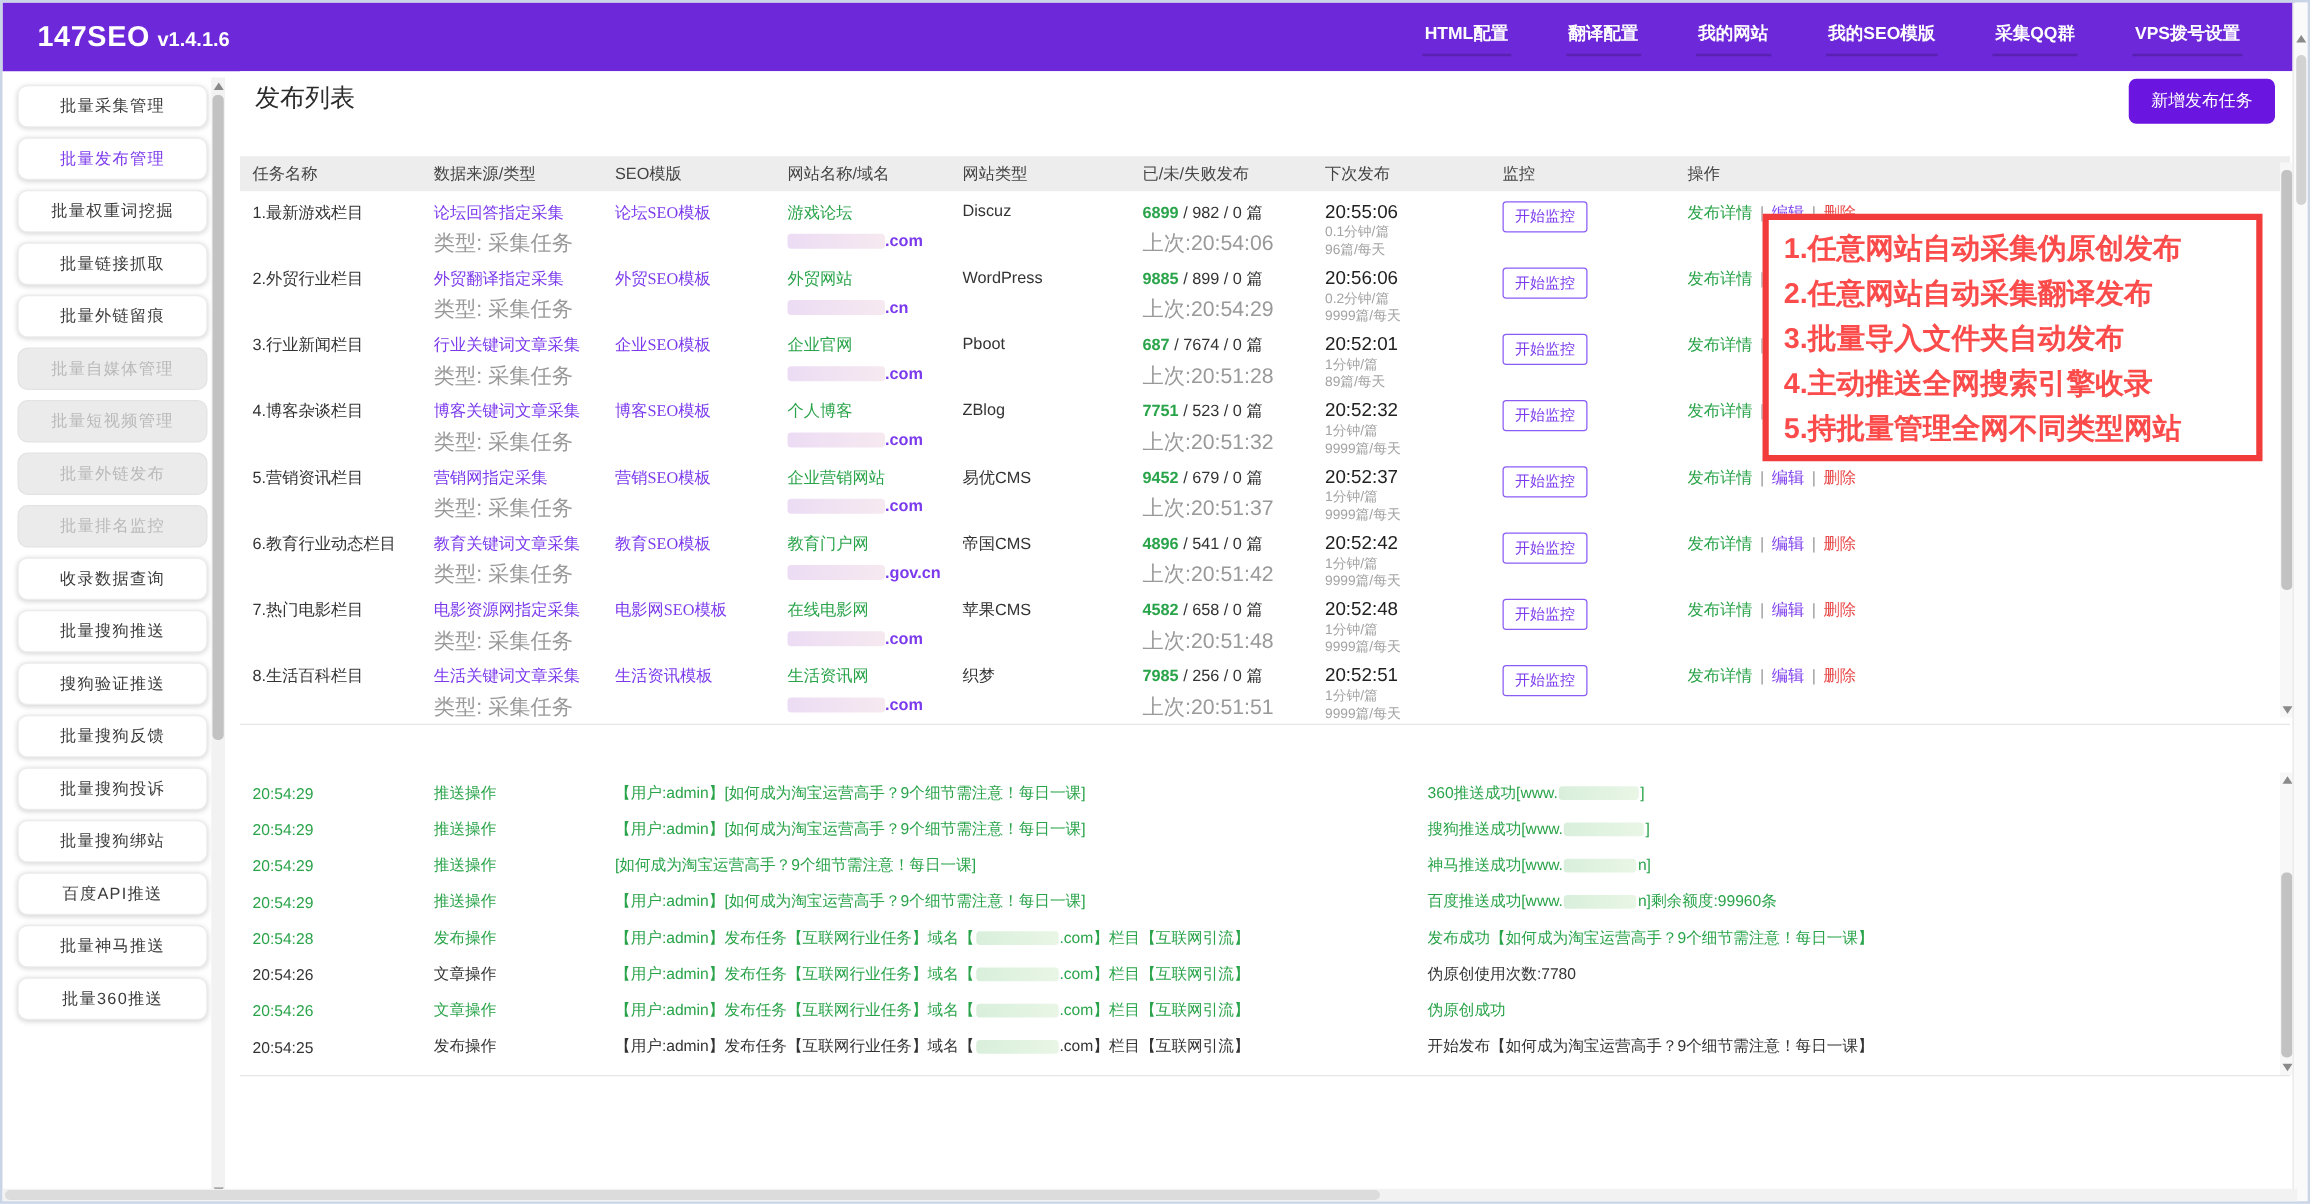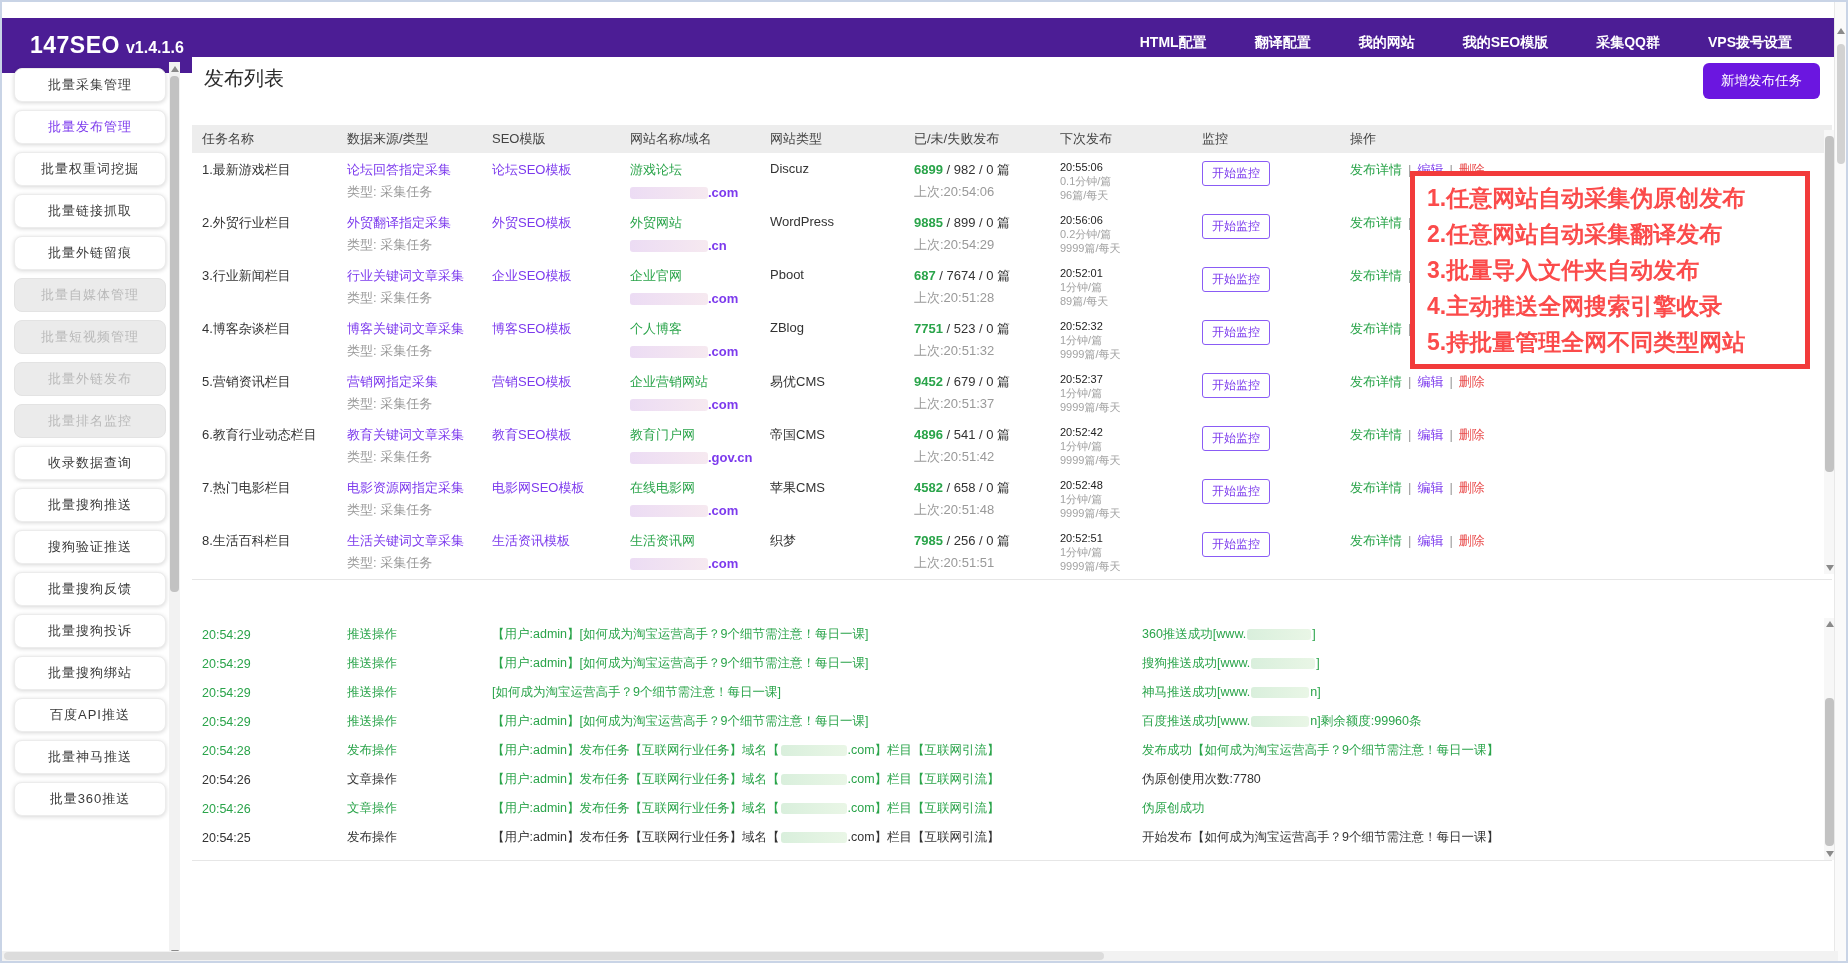--- a/index.html
+++ b/index.html
@@ -3,21 +3,21 @@
 <meta charset="utf-8">
 <style>
   * { margin:0; padding:0; box-sizing:border-box; }
   html,body { width:1848px; height:963px; }
   body {
     font-family:"Liberation Sans","DejaVu Sans",sans-serif;
     background:#fff; position:relative; overflow:hidden;
     border:2px solid #c9d4e6;
   }
   
-  .app-header{position:absolute;left:0;top:16px;width:1834px;height:55px;background:#4c1d95;display:flex;align-items:center;justify-content:space-between;padding:0 28px;}
+  .app-header{position:absolute;left:0;top:0;width:1834px;height:55px;background:#6d28d9;display:flex;align-items:center;justify-content:space-between;padding:0 28px;}
   .brand{color:#fff;display:flex;align-items:baseline;gap:6px;}
   .brand .logo{font-size:23px;font-weight:bold;letter-spacing:.5px;}
   .brand .ver{font-size:16px;font-weight:bold;}
   .top-nav{display:flex;gap:44px;margin-right:14px;}
   .nav-item{color:#fff;font-size:14px;font-weight:bold;padding:4px 2px 7px;border-bottom:2px solid rgba(0,0,0,.18);cursor:pointer;white-space:nowrap;}
   
   .sidebar{position:absolute;left:12px;top:66px;width:152px;}
   .side-btn{width:152px;height:34px;margin-bottom:8px;background:#fff;border:1px solid #ececec;border-radius:8px;box-shadow:0 1px 4px rgba(0,0,0,.16);font-size:13px;color:#3a3a3a;display:flex;align-items:center;justify-content:center;letter-spacing:1px;cursor:pointer;font-family:inherit;}
   .side-btn.active{color:#7c3aed;}
   .side-btn.disabled{background:#ebebeb;color:#b9b9b9;box-shadow:none;border-color:#e3e3e3;}
@@ -32,28 +32,28 @@
   .main{position:absolute;left:190px;top:55px;width:1646px;height:906px;background:#fff;}
   .page-title{position:absolute;left:12px;top:8px;font-size:20px;color:#2b2b2b;}
   .new-task-btn{position:absolute;right:18px;top:6px;background:#6b16e0;color:#fff;border:none;border-radius:6px;padding:9px 18px;font-size:13.5px;cursor:pointer;font-family:inherit;}
   
   .task-head{position:absolute;left:0;top:68px;width:1640px;height:28px;background:#ededed;display:flex;align-items:center;padding-left:10px;font-size:13px;color:#444;}
   .task-head .th:nth-of-type(1){width:145px}.task-head .th:nth-of-type(2){width:145px}.task-head .th:nth-of-type(3){width:138px}.task-head .th:nth-of-type(4){width:140px}.task-head .th:nth-of-type(5){width:144px}.task-head .th:nth-of-type(6){width:146px}.task-head .th:nth-of-type(7){width:142px}.task-head .th:nth-of-type(8){width:148px}.task-head .th:nth-of-type(9){flex:1}
   .task-body{position:absolute;left:0;top:96px;width:1640px;}
   .t-row{display:flex;height:53px;padding:8px 0 0 10px;font-size:13px;color:#333;}
   .t-row .td{overflow:visible;white-space:nowrap;}
   .c1{width:145px}.c2{width:145px}.c3{width:138px}.c4{width:140px}.c5{width:144px}.c6{width:146px}.c7{width:142px}.c8{width:148px}.c9{flex:1}
-  .link{color:#7c3aed;cursor:pointer;}
-  .sub{color:#999;font-size:13px;margin-top:4px;}
+  .link{color:#7c3aed;cursor:pointer;font-family:Liberation Serif, serif;}
+  .sub{color:#999;font-size:17px;margin-top:4px;}
   .site-name{color:#2aa44a;}
   .domain{margin-top:5px;font-weight:bold;}
   .redact{display:inline-block;width:78px;height:12px;border-radius:3px;background:linear-gradient(90deg,#ecdcf4,#f6e9f0);vertical-align:middle;}
   .suffix{color:#7c3aed;font-size:13px;vertical-align:middle;}
   .pub{color:#2aa44a;font-weight:bold;}
-  .next-time{font-size:11px;color:#222;}
+  .next-time{font-size:15px;color:#222;}
   .tiny{font-size:11px;color:#a3a3a3;line-height:12px;margin-top:2px;}
   .mon-btn{border:1px solid #8a5cf5;color:#7c3aed;background:#fff;border-radius:3px;padding:3px 9px;font-size:12px;cursor:pointer;font-family:inherit;}
   .a-detail{color:#2aa44a;cursor:pointer;}
   .a-edit{color:#7c3aed;cursor:pointer;}
   .a-del{color:#e94b4b;cursor:pointer;}
   .sep{color:#999;margin:0 6px;}
   .task-divider{position:absolute;left:0;top:522px;width:1640px;border-top:1px solid #e6e6e6;}
   
   .anno-box{position:absolute;left:1218px;top:114px;width:400px;height:198px;border:5px solid #f23b3b;background:#fff;padding:7px 12px;display:flex;flex-direction:column;justify-content:center;}
   .anno-line{color:#fb4b4b;font-size:23px;font-weight:600;line-height:36px;white-space:nowrap;}

